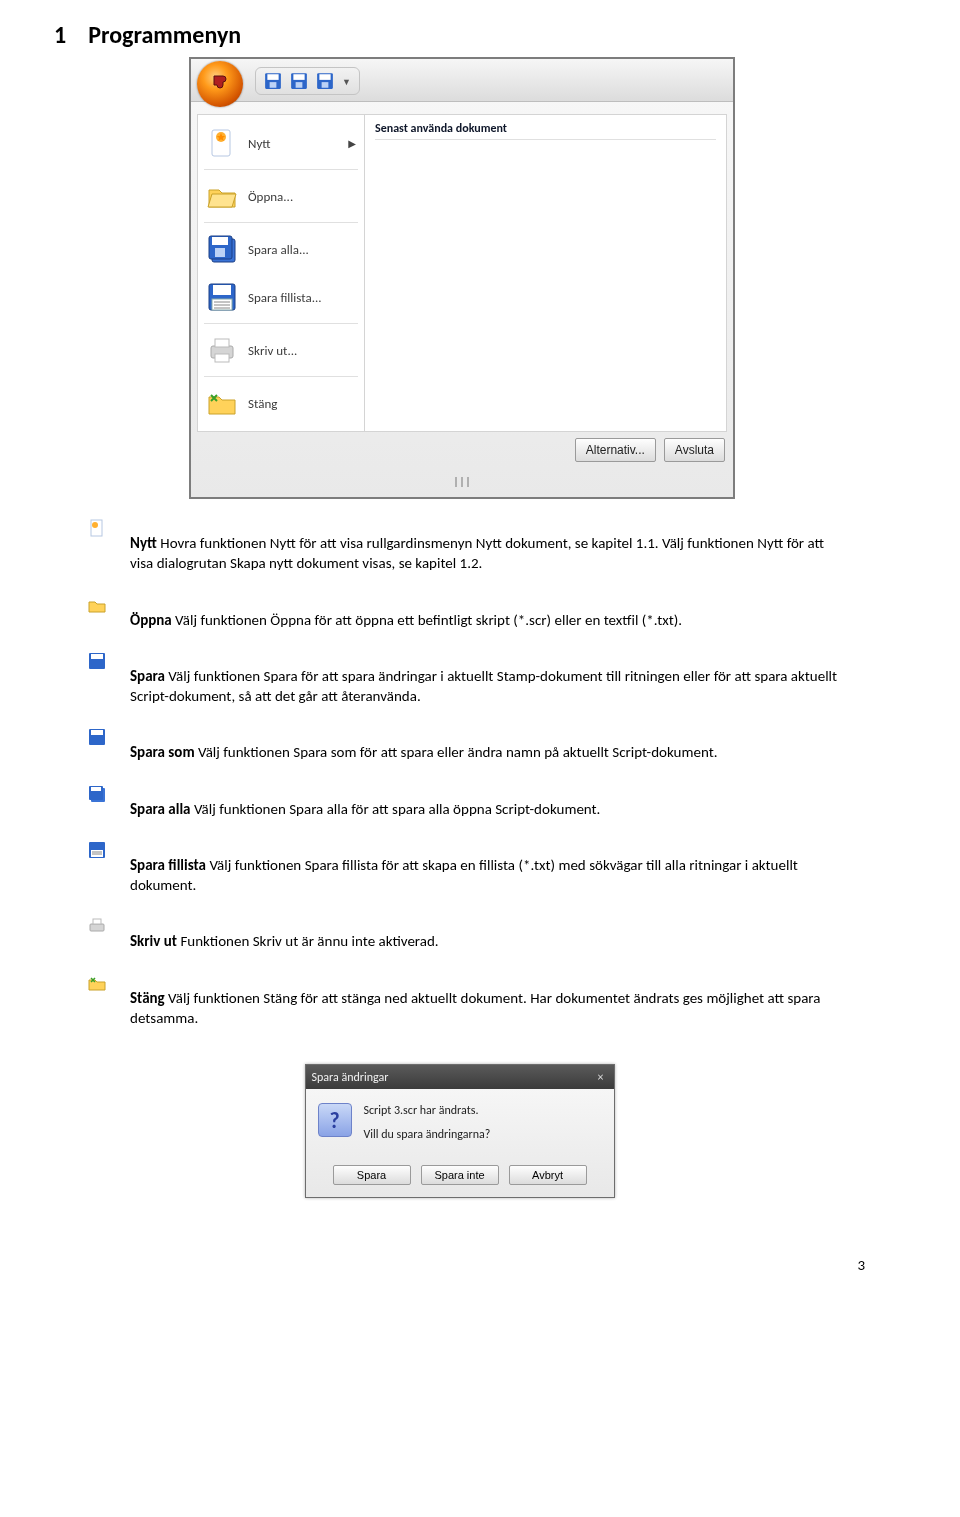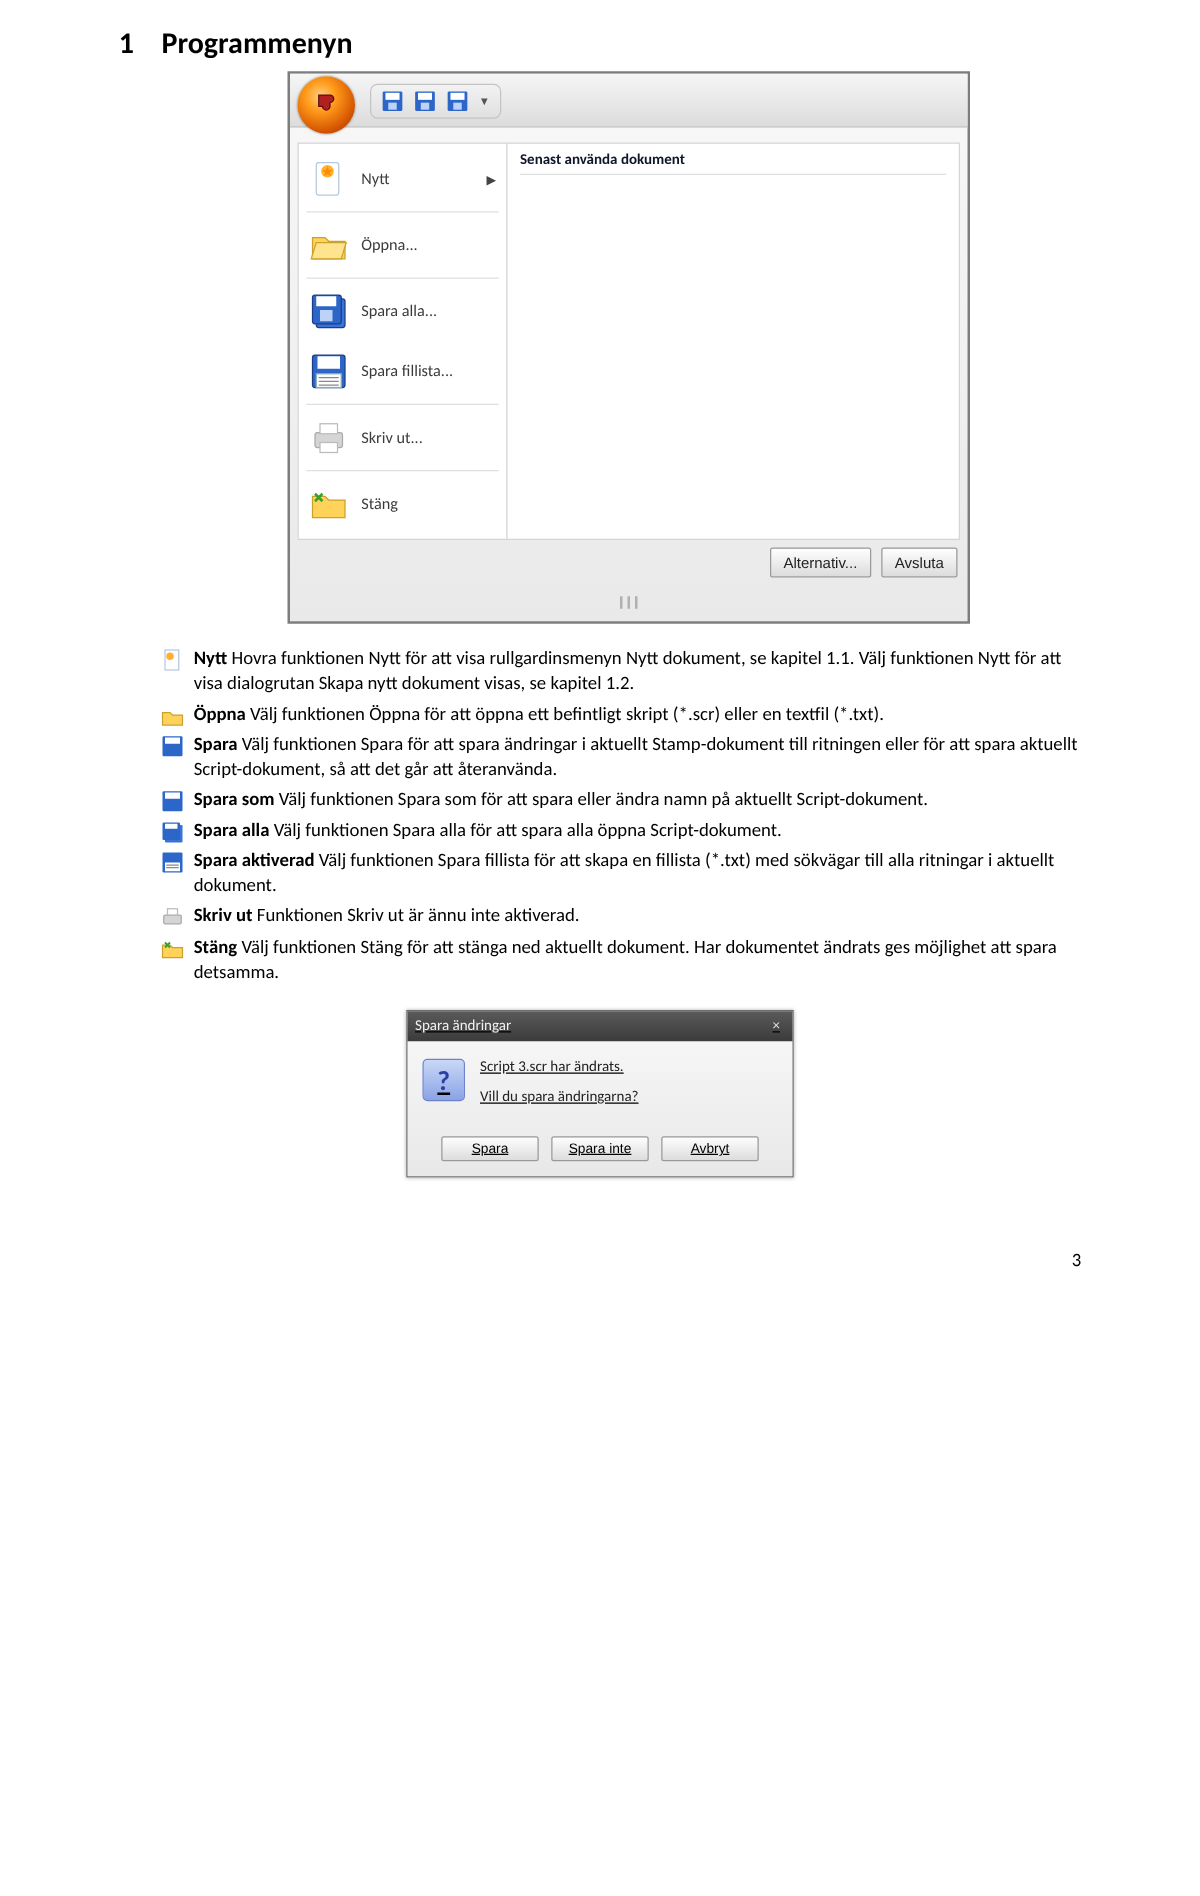--- a/index.html
+++ b/index.html
@@ -3,21 +3,21 @@
 <meta charset="utf-8">
 <style>
   body {
     margin: 0;
     padding: 0;
     font-family: Calibri, Arial, sans-serif;
     background: #fff;
     width: 960px;
   }
   .page {
-    padding: 20px 95px 20px 95px;
+    padding: 20px 95px 20px 54px;
   }
   .heading {
     font-size: 24px;
     font-weight: bold;
     color: #000;
     margin: 0 0 8px 0;
   }
   .heading .num { margin-right: 22px; }
   .intro {
     font-size: 15px;
@@ -139,31 +139,30 @@
     margin: 4px 0;
     font-size: 15px;
     line-height: 1.35;
   }
   .desc-item .bullet-icon {
     width: 18px; height: 18px;
     flex-shrink: 0;
     margin-right: 8px;
     margin-top: 2px;
   }
-  .desc-item p { margin:0; }
+  .desc-item p { margin:16px; }
   .desc-item b { font-weight: bold; }
 
   
   .dlg {
     width: 308px;
     margin: 0 auto 30px auto;
     background: linear-gradient(#f9f9f9,#e8e8e8);
     border: 1px solid #6d6d6d;
     box-shadow: 0 0 3px rgba(0,0,0,0.3);
-    text-decoration: underline;
   }
   .dlg-title {
     height: 24px;
     background: linear-gradient(#5a5a5a,#3b3b3b);
     color: #f0f0f0;
     font-size: 12px;
     display: flex; align-items: center;
     padding: 0 6px;
     justify-content: space-between;
   }
@@ -365,21 +364,21 @@
           </svg></span>
       <p><b>Spara alla</b><span> Välj funktionen Spara alla för att spara alla öppna Script-dokument.</span></p>
     </div>
     <div class="desc-item">
       <span class="bullet-icon"><svg viewBox="0 0 18 18">
             <rect x="1" y="1" width="16" height="16" rx="1" fill="#2d66c9"></rect>
             <rect x="3" y="9" width="12" height="7" fill="#fff"></rect>
             <line x1="4" y1="11" x2="14" y2="11" stroke="#888"></line>
             <line x1="4" y1="13" x2="14" y2="13" stroke="#888"></line>
           </svg></span>
-      <p><b>Spara aktiverad</b><span> Välj funktionen Spara fillista för att skapa en fillista (*.txt) med sökvägar till alla ritningar i aktuellt dokument.</span></p>
+      <p><b>Spara fillista</b><span> Välj funktionen Spara fillista för att skapa en fillista (*.txt) med sökvägar till alla ritningar i aktuellt dokument.</span></p>
     </div>
     <div class="desc-item">
       <span class="bullet-icon"><svg viewBox="0 0 18 18">
             <rect x="2" y="7" width="14" height="7" rx="1" fill="#d5d5d5" stroke="#aaa"></rect>
             <rect x="5" y="2" width="8" height="5" fill="#fff" stroke="#bbb"></rect>
           </svg></span>
       <p><b>Skriv ut</b><span> Funktionen Skriv ut är ännu inte aktiverad.</span></p>
     </div>
     <div class="desc-item">
       <span class="bullet-icon"><svg viewBox="0 0 18 18">

